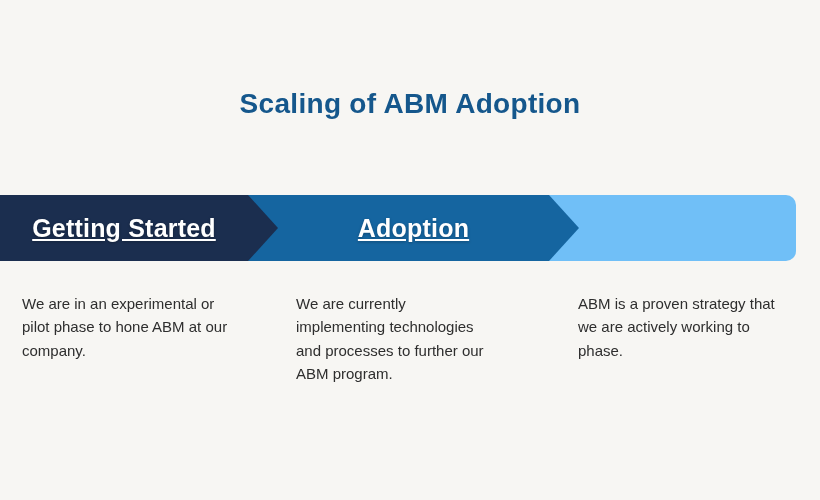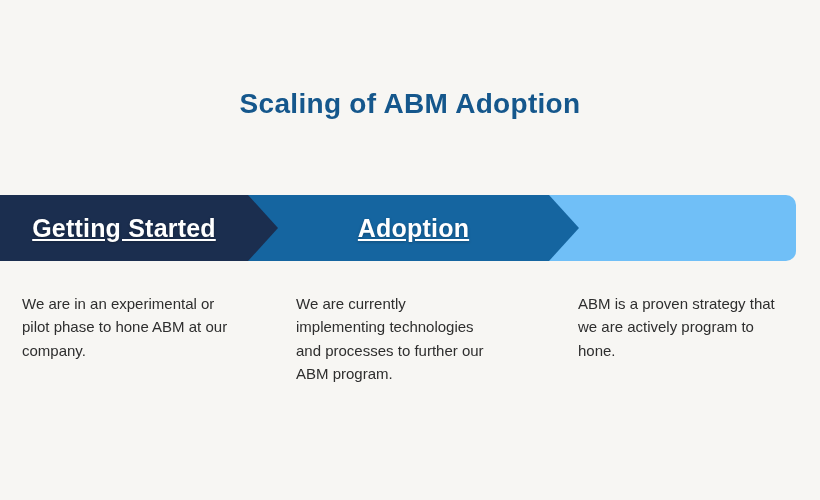--- a/index.html
+++ b/index.html
@@ -86,15 +86,15 @@
     <div class="tip tip-2"></div>
 
     <div class="band-label band-label-1">Getting Started</div>
     <div class="band-label band-label-2">Adoption</div>
   </div>
 
   <p class="phase-description desc-1">We are in an experimental or pilot phase to hone ABM at our company.</p>
 
   <p class="phase-description desc-2">We are currently implementing technologies and processes to further our ABM program.</p>
 
-  <p class="phase-description desc-3">ABM is a proven strategy that we are actively program to hone.</p>
+  <p class="phase-description desc-3">ABM is a proven strategy that we are actively working to phase.</p>
 
 </div>
 
 </body></html>

